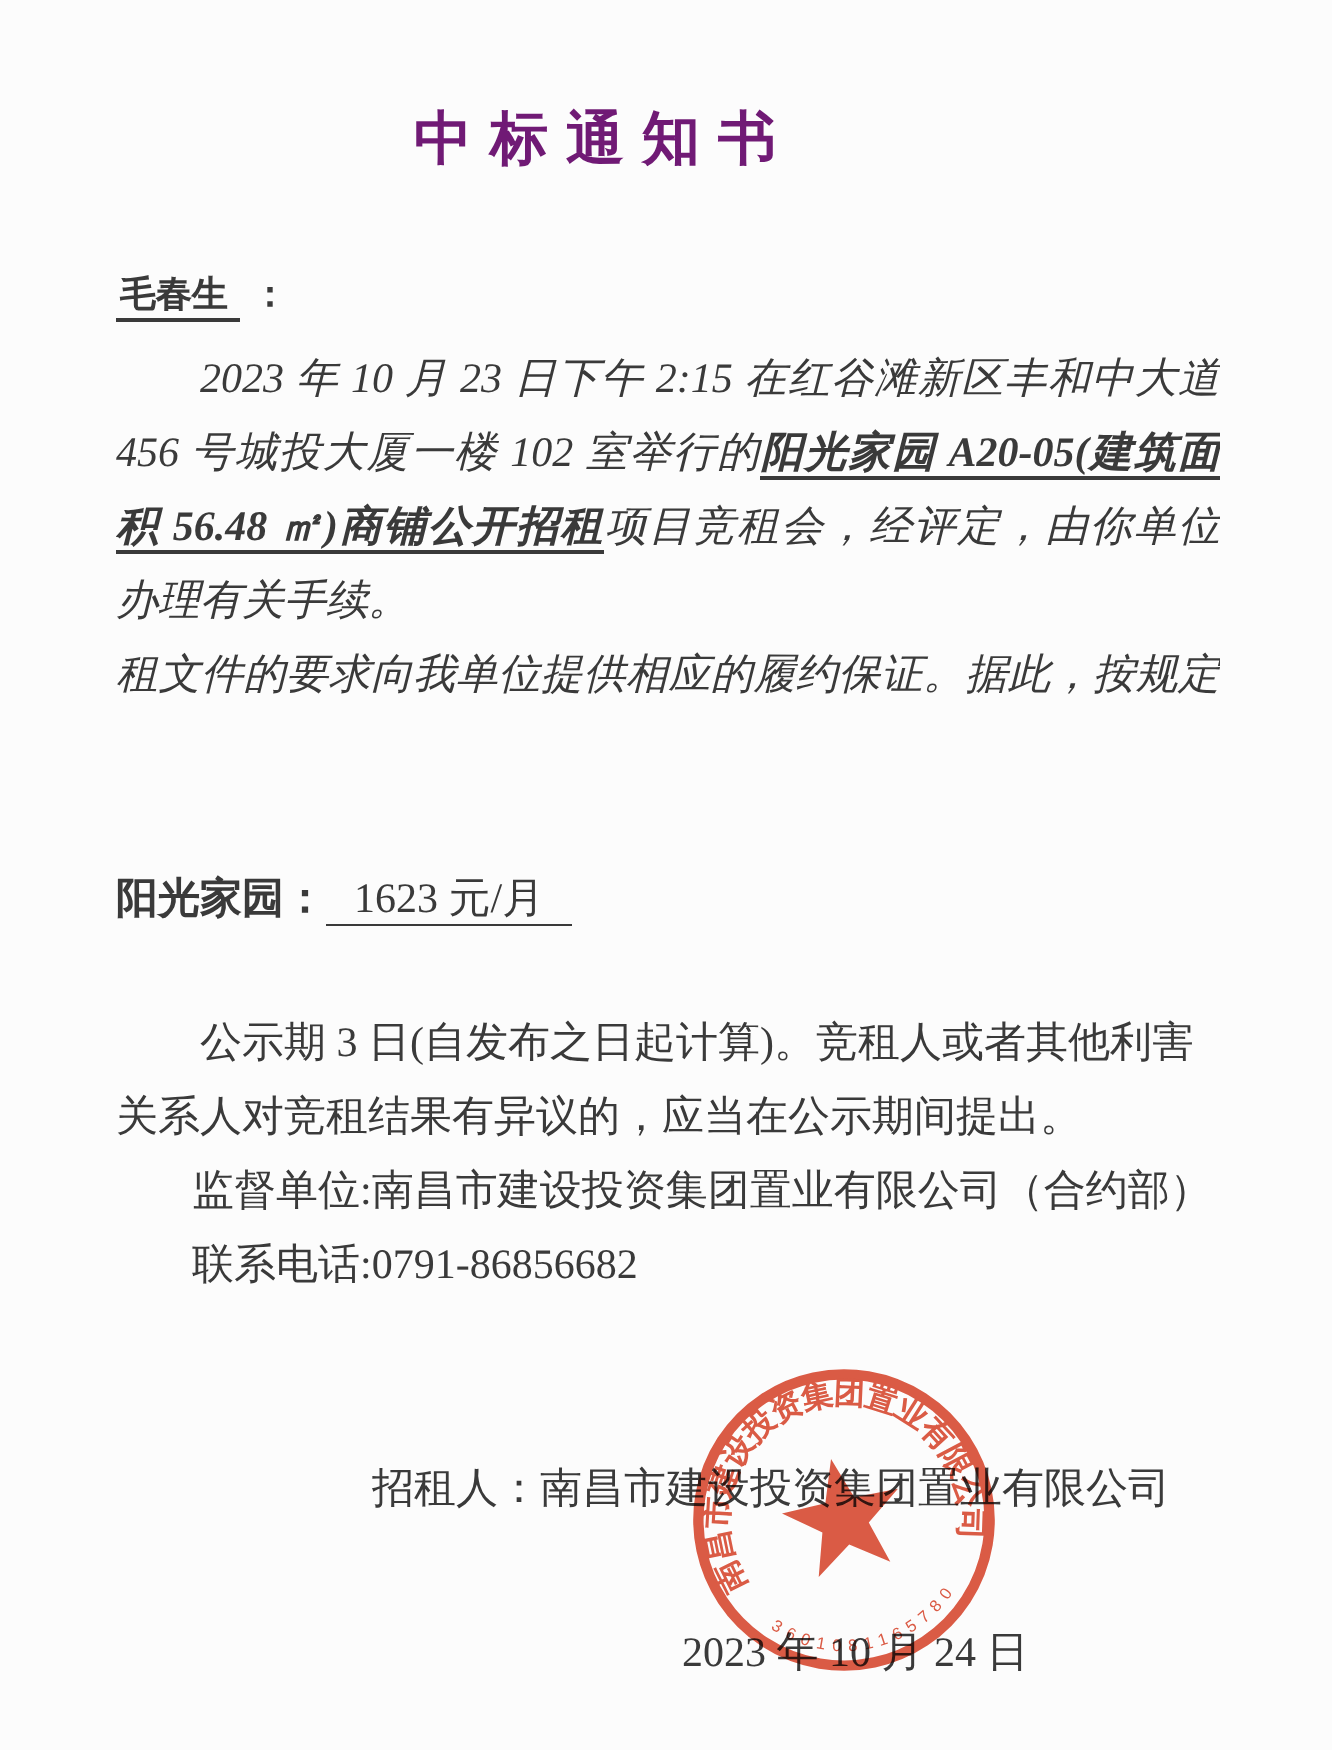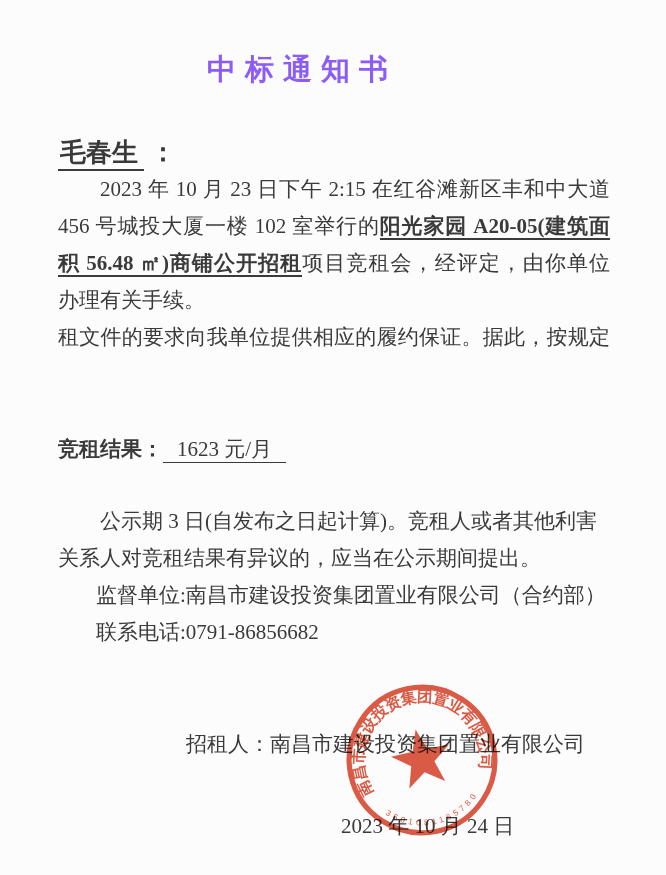--- a/index.html
+++ b/index.html
@@ -9,33 +9,33 @@
     background:#fcfcfc;
     font-family:"Liberation Serif","DejaVu Serif",serif;
     color:#3a3a3a;
     overflow:hidden;
   }
   .title{
     position:absolute;top:50px;left:0;width:604px;
     text-align:center;
     font-size:29px;font-weight:bold;
     letter-spacing:9px;
-    color:#8b5cf6;
+    color:#701a75;
   }
   .addressee{
     position:absolute;top:135px;left:58px;
-    font-size:26px;font-weight:bold;
+    font-size:18px;font-weight:bold;
   }
   .addressee .name{border-bottom:2px solid #3a3a3a;padding:0 6px 2px 2px;}
   .addressee .colon{font-weight:bold;margin-left:6px;}
   .para1{
     position:absolute;top:171px;left:58px;width:552px;
     font-size:21px;
   }
-  .para1 .line{height:37px;line-height:37px;white-space:nowrap;}
+  .para1 .line{height:37px;line-height:37px;white-space:nowrap;font-style:italic;}
   .para1 .line.j{text-align:justify;text-align-last:justify;white-space:normal;overflow:hidden;}
   .indent{text-indent:42px;}
   .em{
     font-weight:bold;
     border-bottom:2px solid #3a3a3a;
   }
   .result{
     position:absolute;top:431px;left:58px;
     font-size:21px;line-height:37px;white-space:nowrap;
   }
@@ -93,21 +93,21 @@
 
   <div class="para1">
     <div class="line j indent"><span>2023 年 10 月 23 日下午 2:15 在红谷滩新区丰和中大道</span></div>
     <div class="line j"><span>456 号城投大厦一楼 102 室举行的</span><span class="em">阳光家园 A20-05(建筑面</span></div>
     <div class="line j"><span class="em">积 56.48 ㎡)商铺公开招租</span><span>项目竞租会，经评定，由你单位</span></div>
     <div class="line"><span>办理有关手续。</span></div>
     <div class="line j"><span>租文件的要求向我单位提供相应的履约保证。据此，按规定</span></div>
   </div>
 
   <div class="result">
-    <span class="label">竞租结果：</span><span class="value">1623 元/月</span>
+    <span class="label">阳光家园：</span><span class="value">1623 元/月</span>
   </div>
 
   <div class="notice">
     <div class="line indent"><span>公示期 3 日(自发布之日起计算)。竞租人或者其他利害</span></div>
     <div class="line"><span>关系人对竞租结果有异议的，应当在公示期间提出。</span></div>
   </div>
 
   <div class="supervision">监督单位:南昌市建设投资集团置业有限公司（合约部）</div>
 
   <div class="phone">联系电话:0791-86856682</div>

